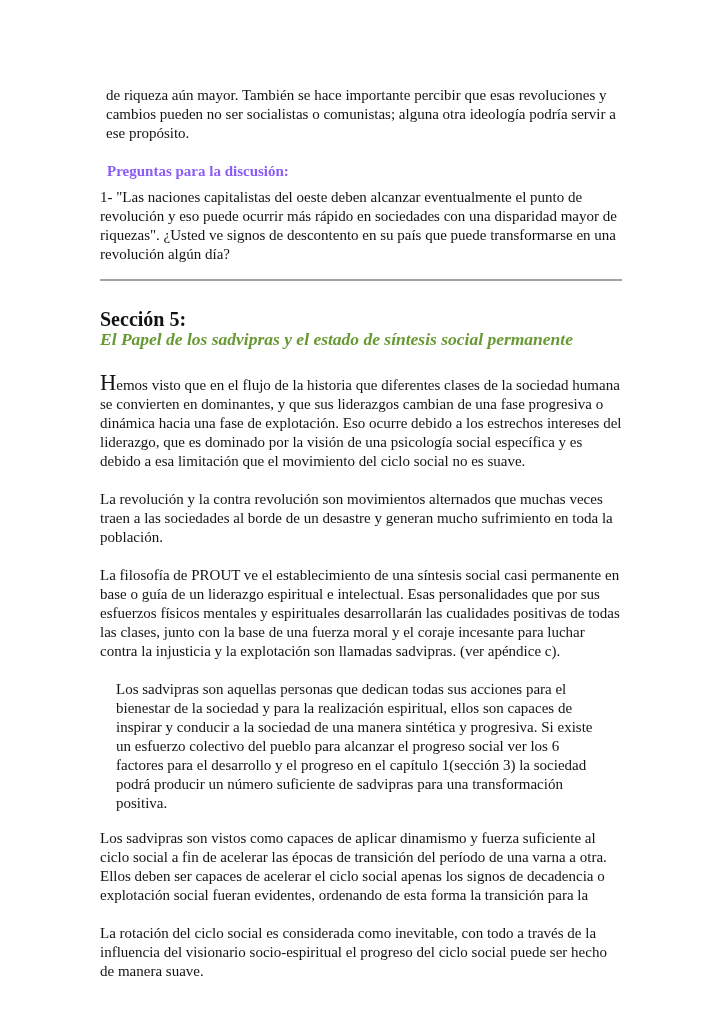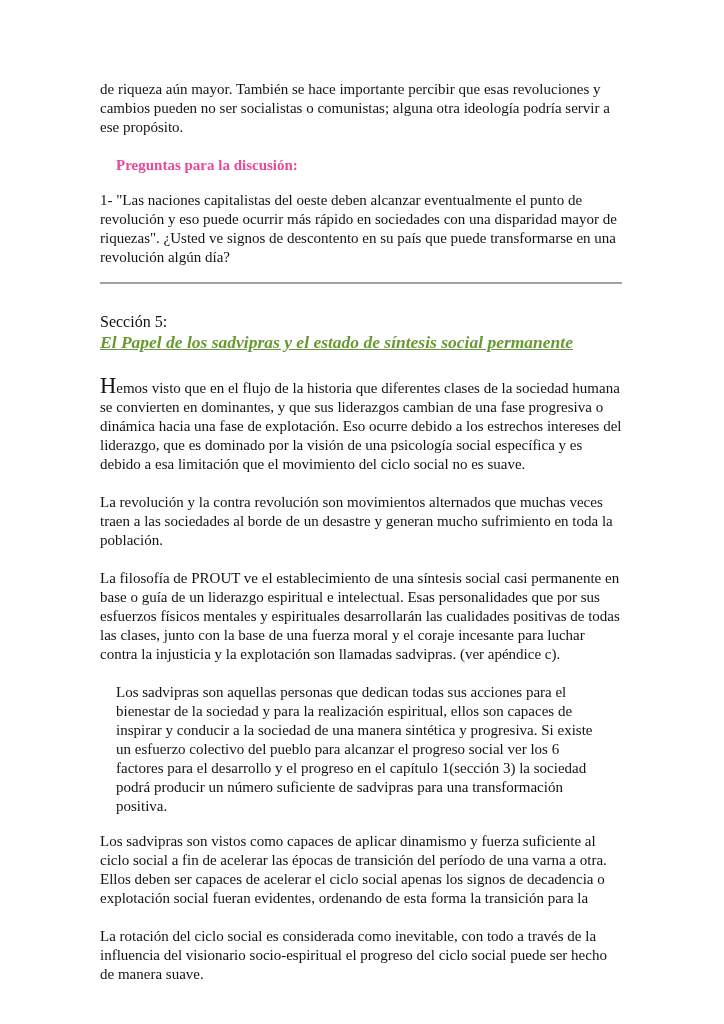--- a/index.html
+++ b/index.html
@@ -18,49 +18,48 @@
     box-sizing: border-box;
     width: 724px;
     height: 1024px;
     padding: 80px 100px 0 100px;
   }
   .content {
     width: 524px;
     font-size: 15px;
     line-height: 19px;
   }
-  p { margin: 0; }
+  p { margin: 6px; }
   .intro-paragraph { margin-bottom: 19px; }
   .discussion-heading {
-    color: #ec4899;
+    color: #8b5cf6;
     font-weight: bold;
-    margin: 16px;
+    margin: 7px;
   }
   .discussion-question { margin: 0 0 15px 0; }
   .section-divider {
     border: none;
     border-top: 2px solid #a3a39b;
     margin: 15px 0 28px 0;
     width: 522px;
   }
   .section-label {
-    font-size: 16px;
-    font-weight: normal;
+    font-size: 20px;
+    font-weight: bold;
     color: #111111;
     margin: 0;
     line-height: 20px;
   }
   .section-title {
     font-size: 17.5px;
     font-weight: bold;
     font-style: italic;
     color: #689933;
     margin: 0 0 23px 0;
     line-height: 21px;
-    text-decoration: underline;
   }
   .body-paragraph { margin: 1px 0 19px 0; }
   .body-paragraph.tight { margin: 16px; }
   .lead-initial {
     font-size: 22.5px;
     line-height: 19px;
   }
 </style>
 </head>
 <body>

